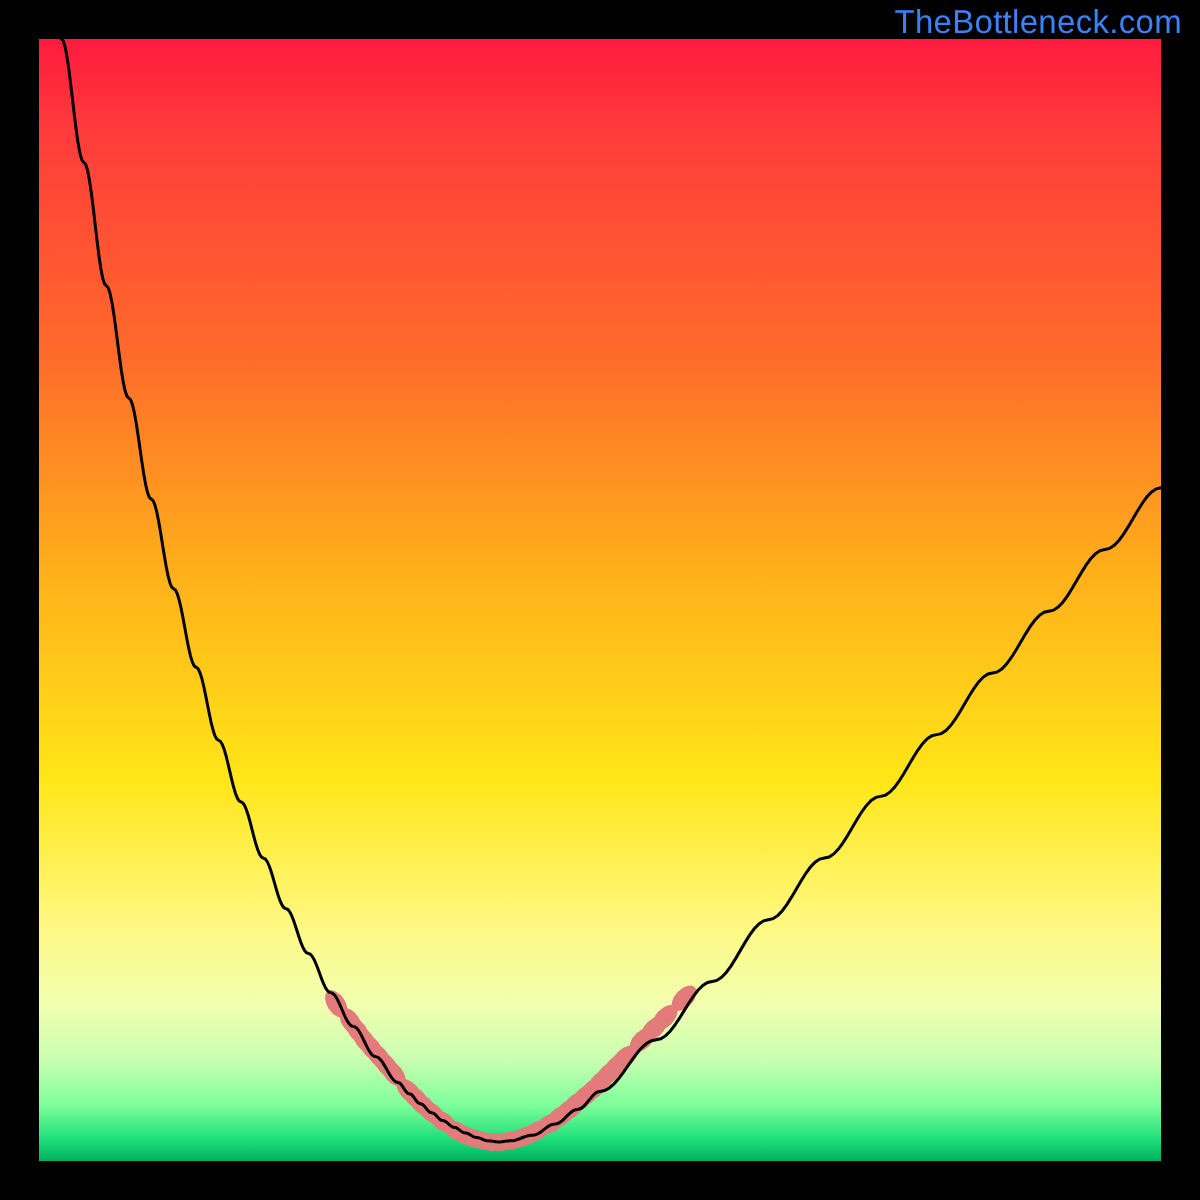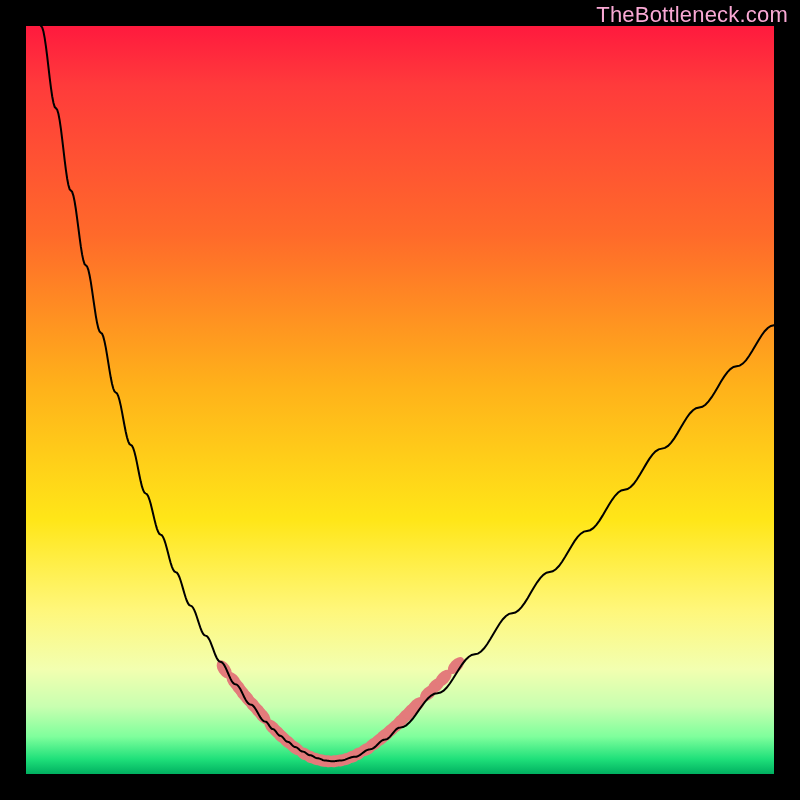--- a/index.html
+++ b/index.html
@@ -38,21 +38,21 @@
       #c8ffb0 91%,
       #7fff9c 95%,
       #1fe07a 98%,
       #00b060 100%
     );
   }
   .watermark {
     position: absolute;
     top: 2px;
     right: 12px;
-    color: #f9a8d4;
+    color: #3b82f6;
     font-size: 22px;
     letter-spacing: 0.2px;
     font-weight: 400;
     user-select: none;
   }
   svg.curve {
     position: absolute;
     top: 0;
     left: 0;
     width: 748px;

